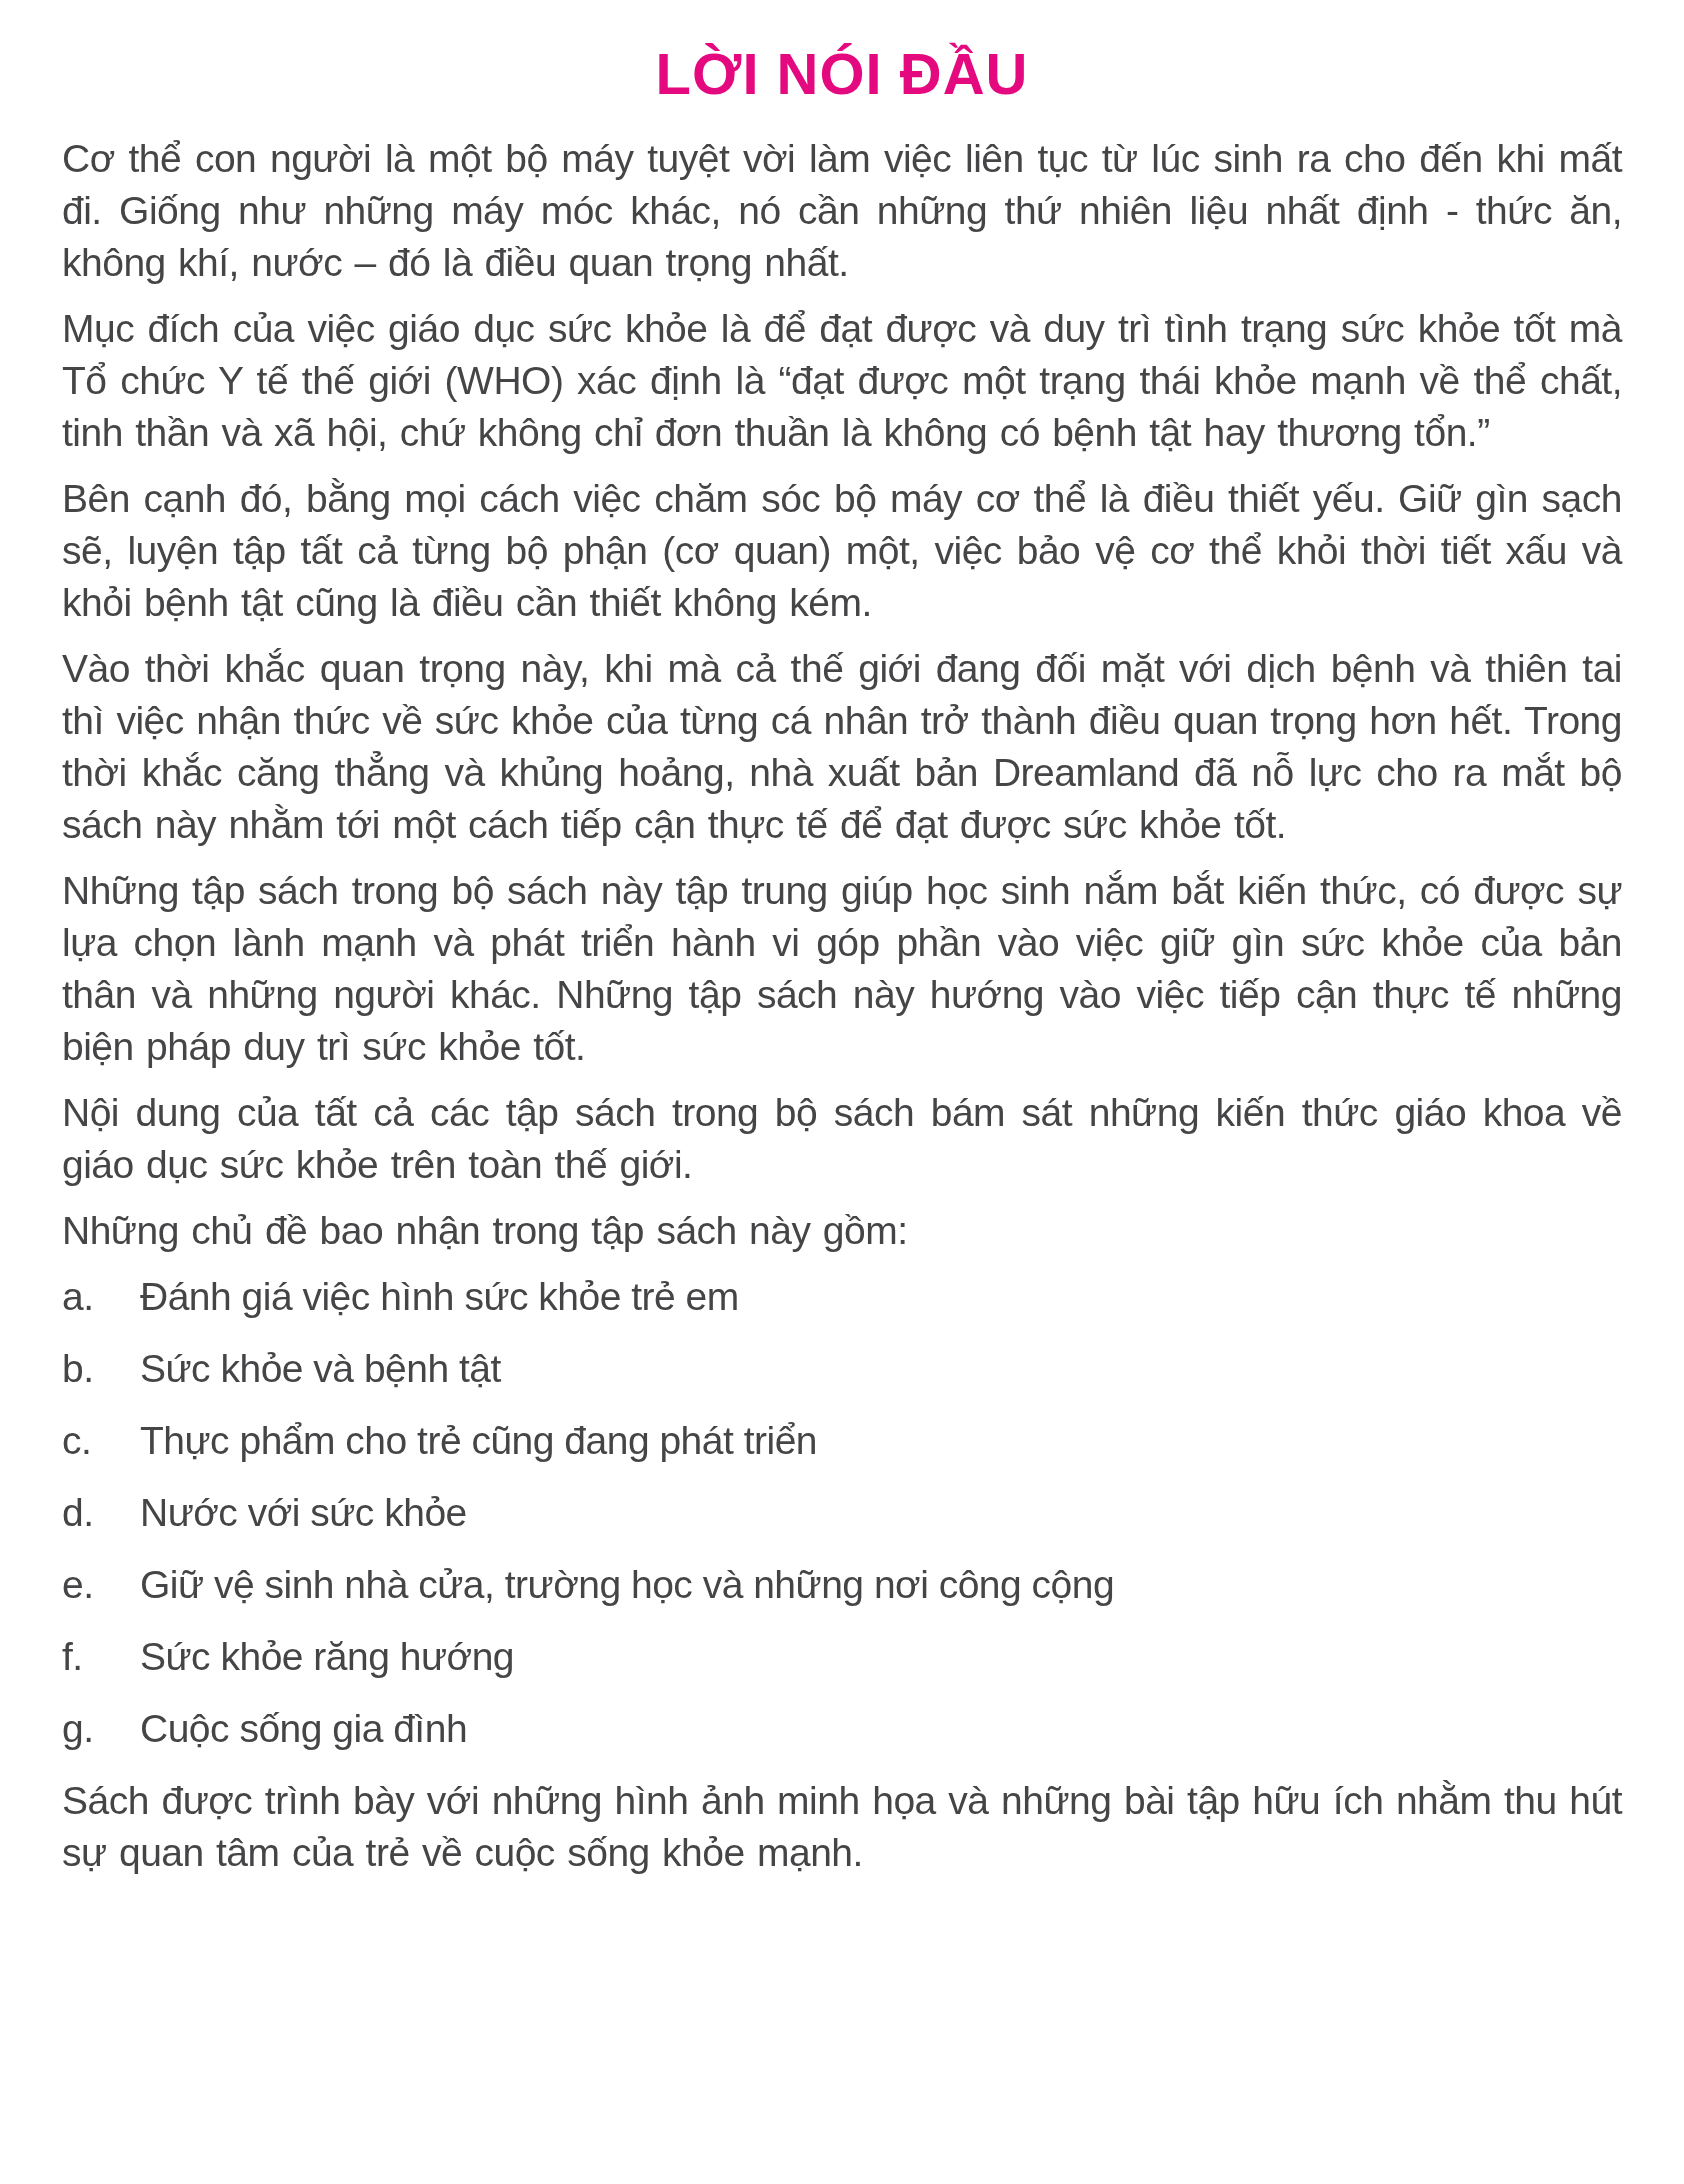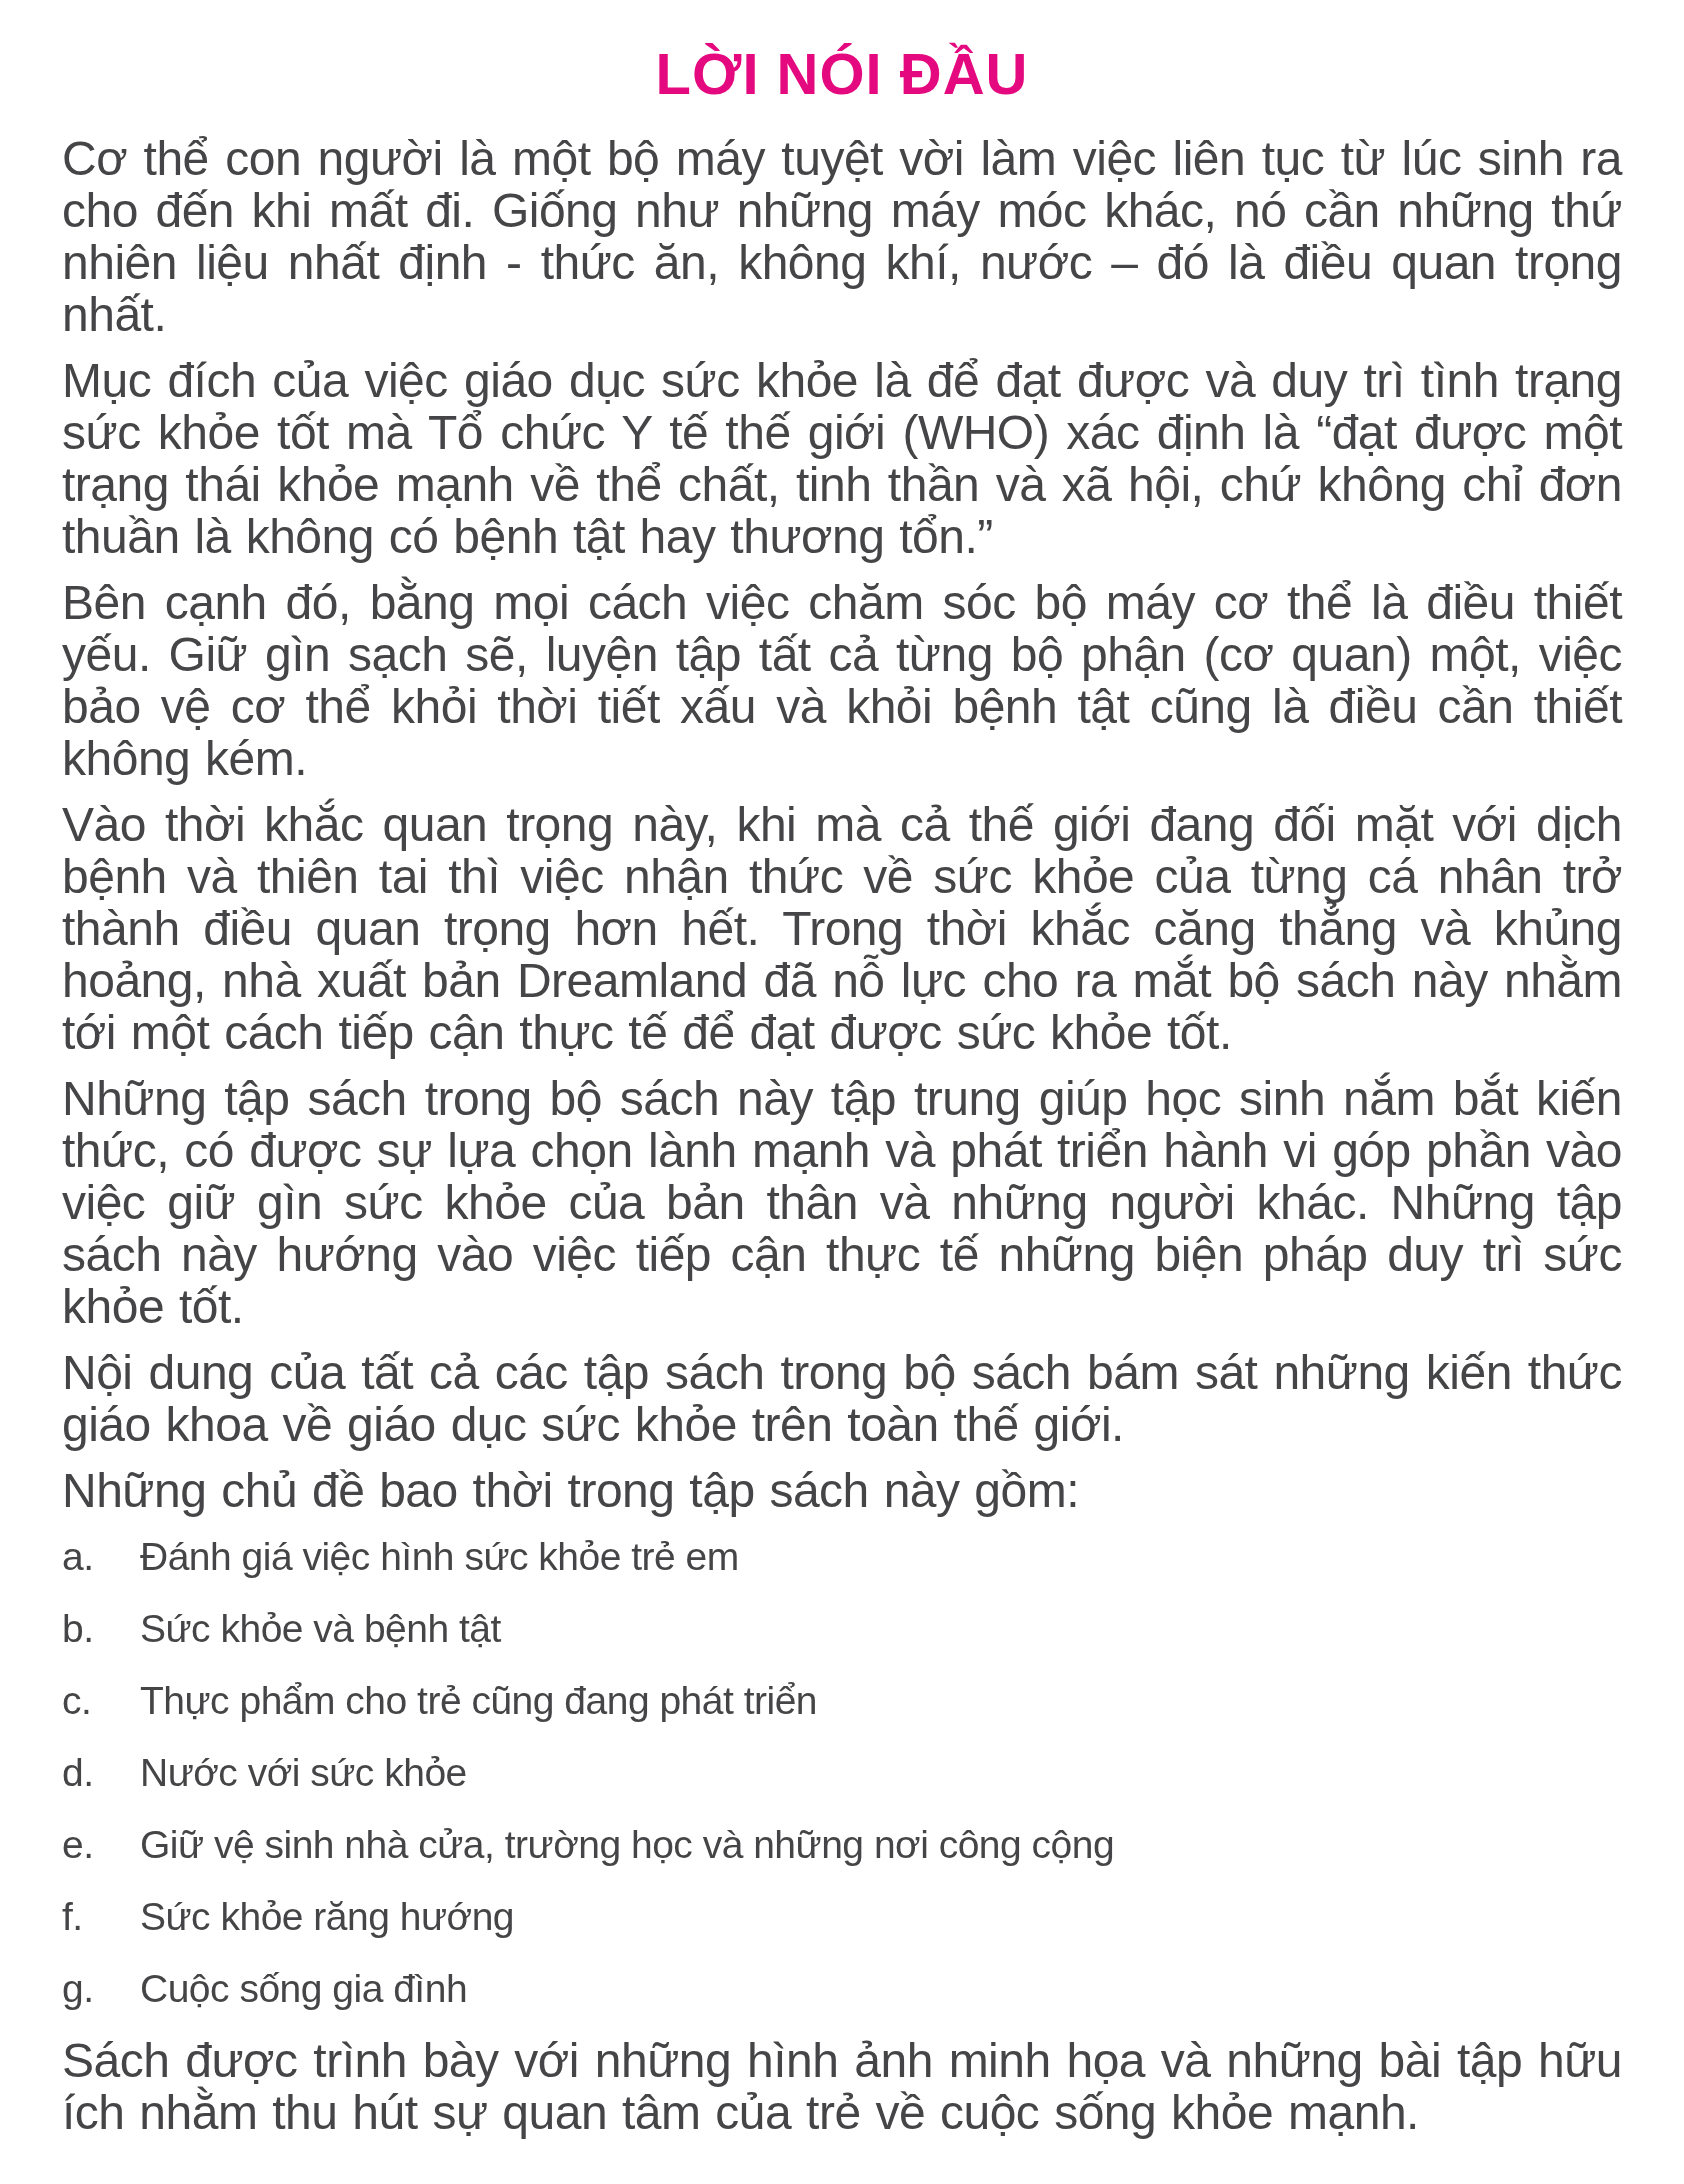--- a/index.html
+++ b/index.html
@@ -22,21 +22,21 @@
   .page-title{
     text-align:center;
     color:var(--title-color);
     font-size:58px;
     font-weight:bold;
     letter-spacing:1px;
     margin-bottom:26px;
   }
   .body-text p,
   .closing p{
-    font-size:48px;
+    font-size:39px;
     line-height:52px;
     text-align:justify;
     letter-spacing:-0.5px;
     word-spacing:2px;
     margin-bottom:14px;
   }
   .topic-list{
     margin:6px 0 14px 0;
   }
   .topic-item{
@@ -64,21 +64,21 @@
 
   <h1 class="page-title">LỜI NÓI ĐẦU</h1>
 
   <div class="body-text">
     <p>Cơ thể con người là một bộ máy tuyệt vời làm việc liên tục từ lúc sinh ra cho đến khi mất đi. Giống như những máy móc khác, nó cần những thứ nhiên liệu nhất định - thức ăn, không khí, nước – đó là điều quan trọng nhất.</p>
     <p>Mục đích của việc giáo dục sức khỏe là để đạt được và duy trì tình trạng sức khỏe tốt mà Tổ chức Y tế thế giới (WHO) xác định là “đạt được một trạng thái khỏe mạnh về thể chất, tinh thần và xã hội, chứ không chỉ đơn thuần là không có bệnh tật hay thương tổn.”</p>
     <p>Bên cạnh đó, bằng mọi cách việc chăm sóc bộ máy cơ thể là điều thiết yếu. Giữ gìn sạch sẽ, luyện tập tất cả từng bộ phận (cơ quan) một, việc bảo vệ cơ thể khỏi thời tiết xấu và khỏi bệnh tật cũng là điều cần thiết không kém.</p>
     <p>Vào thời khắc quan trọng này, khi mà cả thế giới đang đối mặt với dịch bệnh và thiên tai thì việc nhận thức về sức khỏe của từng cá nhân trở thành điều quan trọng hơn hết. Trong thời khắc căng thẳng và khủng hoảng, nhà xuất bản Dreamland đã nỗ lực cho ra mắt bộ sách này nhằm tới một cách tiếp cận thực tế để đạt được sức khỏe tốt.</p>
     <p>Những tập sách trong bộ sách này tập trung giúp học sinh nắm bắt kiến thức, có được sự lựa chọn lành mạnh và phát triển hành vi góp phần vào việc giữ gìn sức khỏe của bản thân và những người khác. Những tập sách này hướng vào việc tiếp cận thực tế những biện pháp duy trì sức khỏe tốt.</p>
     <p>Nội dung của tất cả các tập sách trong bộ sách bám sát những kiến thức giáo khoa về giáo dục sức khỏe trên toàn thế giới.</p>
-    <p>Những chủ đề bao thời trong tập sách này gồm:</p>
+    <p>Những chủ đề bao nhận trong tập sách này gồm:</p>
   </div>
 
   <div class="topic-list">
     <div class="topic-item">
       <span class="topic-label">a.</span>
       <span class="topic-text">Đánh giá việc hình sức khỏe trẻ em</span>
     </div>
     <div class="topic-item">
       <span class="topic-label">b.</span>
       <span class="topic-text">Sức khỏe và bệnh tật</span>

